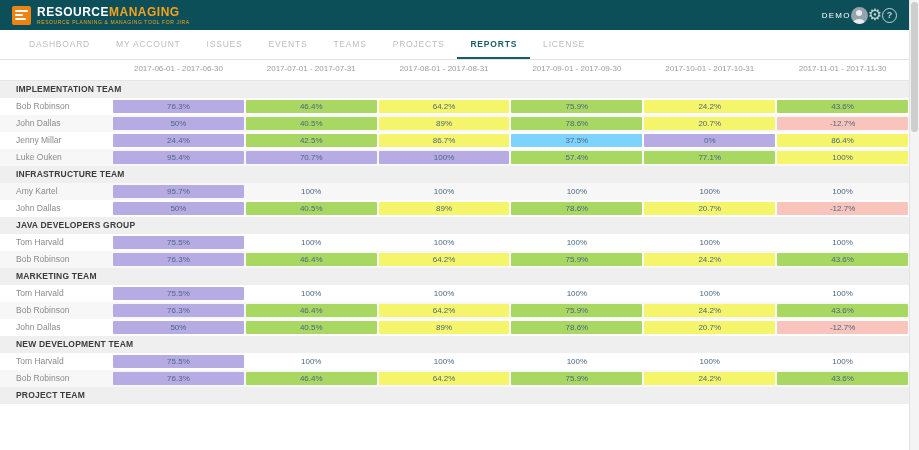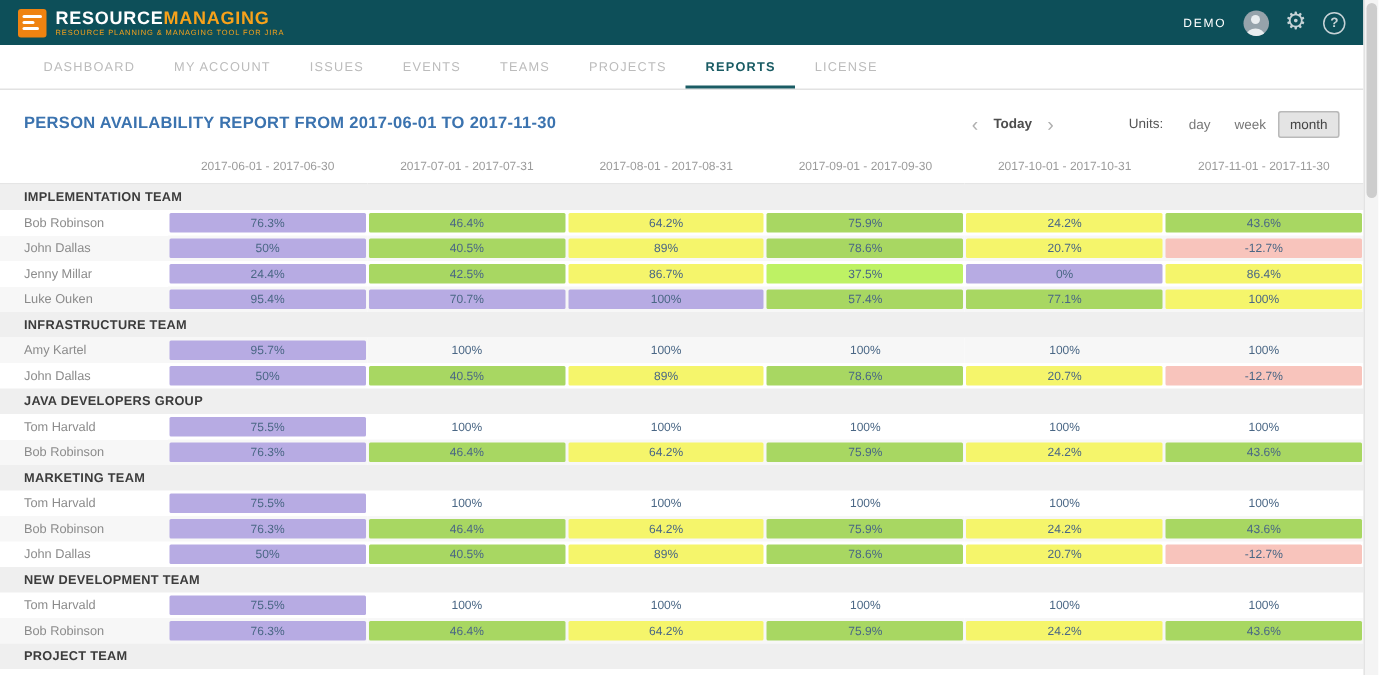--- a/index.html
+++ b/index.html
@@ -19,21 +19,21 @@
   .logo-icon {
     width: 19px; height: 19px; background: #ef8311; border-radius: 2px;
     display: flex; flex-direction: column; justify-content: center; gap: 2px; padding: 3px;
   }
   .logo-icon .lbar { height: 2px; background: #fff; border-radius: 1px; }
   .logo-icon .lbar.b1 { width: 100%; } .logo-icon .lbar.b2 { width: 65%; } .logo-icon .lbar.b3 { width: 85%; }
   .brand { line-height: 1; }
   .brand-top { font-size: 12px; font-weight: bold; color: #fff; letter-spacing: .5px; }
   .brand-top .orange { color: #f7a21b; }
   .tagline { font-size: 5px; color: #f7a21b; letter-spacing: .6px; margin-top: 2px; }
-  .topbar-right { margin-left: auto; display: flex; align-items: center; gap: 11px; }
+  .topbar-right { margin-left: auto; display: flex; align-items: center; }
   .demo { font-size: 8px; color: #fff; letter-spacing: 1.2px; }
   .avatar { width: 17px; height: 17px; border-radius: 50%; background: #96a3ab; position: relative; overflow: hidden; cursor: pointer; }
   .avatar .head { position: absolute; top: 3px; left: 5.5px; width: 6px; height: 6px; border-radius: 50%; background: #e9edef; }
   .avatar .bod  { position: absolute; bottom: -4px; left: 2.5px; width: 12px; height: 9px; border-radius: 50%; background: #e9edef; }
   .gear { font-size: 16px; color: #c6d2d6; line-height: 1; cursor: pointer; }
   .help {
     width: 15px; height: 15px; border: 1px solid #c6d2d6; border-radius: 50%;
     color: #c6d2d6; font-size: 9px; font-weight: bold;
     display: flex; align-items: center; justify-content: center; cursor: pointer;
   }
@@ -116,30 +116,20 @@
       <div class="nav-item">DASHBOARD</div>
       <div class="nav-item">MY ACCOUNT</div>
       <div class="nav-item">ISSUES</div>
       <div class="nav-item">EVENTS</div>
       <div class="nav-item">TEAMS</div>
       <div class="nav-item">PROJECTS</div>
       <div class="nav-item active">REPORTS</div>
       <div class="nav-item">LICENSE</div>
     </div>
 
-  <div class="toolbar">
-    <div class="report-title">PERSON AVAILABILITY REPORT FROM 2017-06-01 TO 2017-11-30</div>
-    <div class="toolbar-right">
-      <span class="chev">‹</span>
-      <span class="today">Today</span>
-      <span class="chev">›</span>
-      <span class="units-label">Units:</span>
-      <span id="units"><span class="unit">day</span><span class="unit">week</span><span class="unit selected">month</span></span>
-    </div>
-  </div>
 
   <table id="report-table">
       <colgroup>
         <col style="width: 112px;">
         <col>
         <col>
         <col>
         <col>
         <col>
         <col>
@@ -206,21 +196,21 @@
           <td class="cell">
             <div class="cell-bar" style="background: rgb(183, 171, 227);">24.4%</div>
           </td>
           <td class="cell">
             <div class="cell-bar" style="background: rgb(168, 215, 98);">42.5%</div>
           </td>
           <td class="cell">
             <div class="cell-bar" style="background: rgb(245, 245, 107);">86.7%</div>
           </td>
           <td class="cell">
-            <div class="cell-bar" style="background: #bef264;">37.5%</div>
+            <div class="cell-bar" style="background: #7dd3fc;">37.5%</div>
           </td>
           <td class="cell">
             <div class="cell-bar" style="background: rgb(183, 171, 227);">0%</div>
           </td>
           <td class="cell">
             <div class="cell-bar" style="background: rgb(245, 245, 107);">86.4%</div>
           </td>
         </tr>
         <tr class="person-row alt">
           <td class="person-name">Luke Ouken</td>

